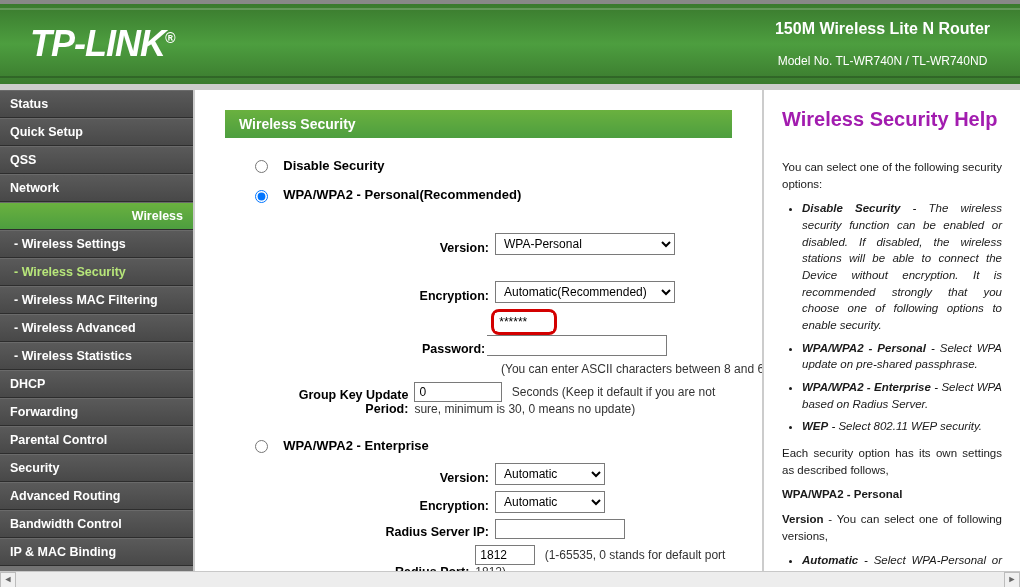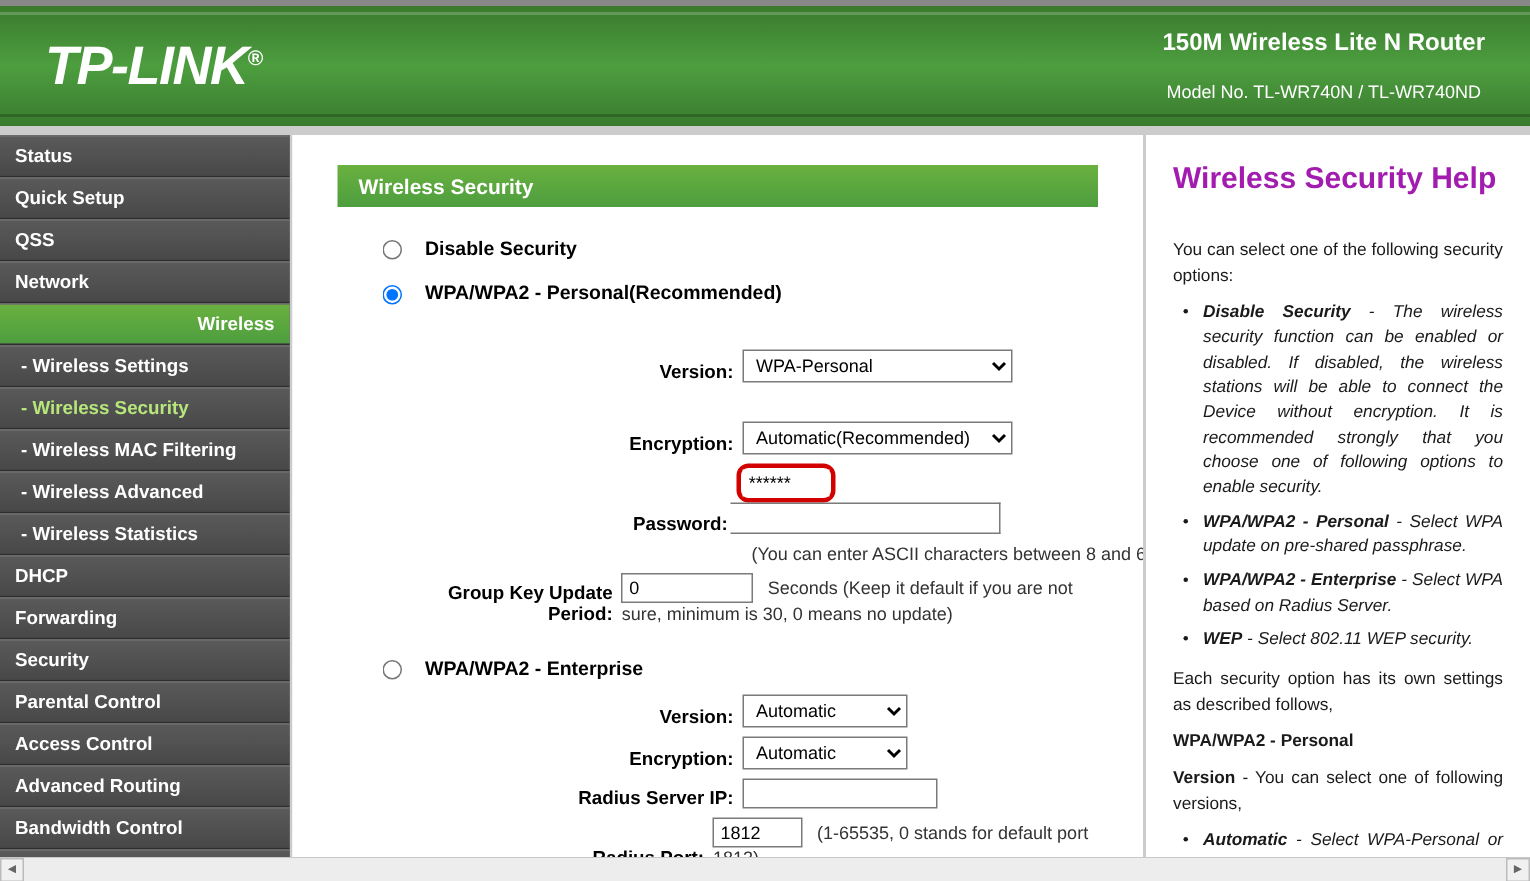--- a/index.html
+++ b/index.html
@@ -151,23 +151,22 @@
       <div class="sidebar-item">QSS</div>
       <div class="sidebar-item">Network</div>
       <div class="sidebar-item active">Wireless</div>
       <div class="sidebar-item sub">- Wireless Settings</div>
       <div class="sidebar-item sub sub-active">- Wireless Security</div>
       <div class="sidebar-item sub">- Wireless MAC Filtering</div>
       <div class="sidebar-item sub">- Wireless Advanced</div>
       <div class="sidebar-item sub">- Wireless Statistics</div>
       <div class="sidebar-item">DHCP</div>
       <div class="sidebar-item">Forwarding</div>
+      <div class="sidebar-item">Parental Control</div>
       <div class="sidebar-item">Security</div>
-      <div class="sidebar-item">Parental Control</div>
-      <div class="sidebar-item">Access Control</div>
       <div class="sidebar-item">Advanced Routing</div>
       <div class="sidebar-item">Bandwidth Control</div>
       <div class="sidebar-item">IP &amp; MAC Binding</div>
 
     </div>
 
     <div class="main">
       <div class="section-title">Wireless Security</div>
 
       <div class="option-row">

